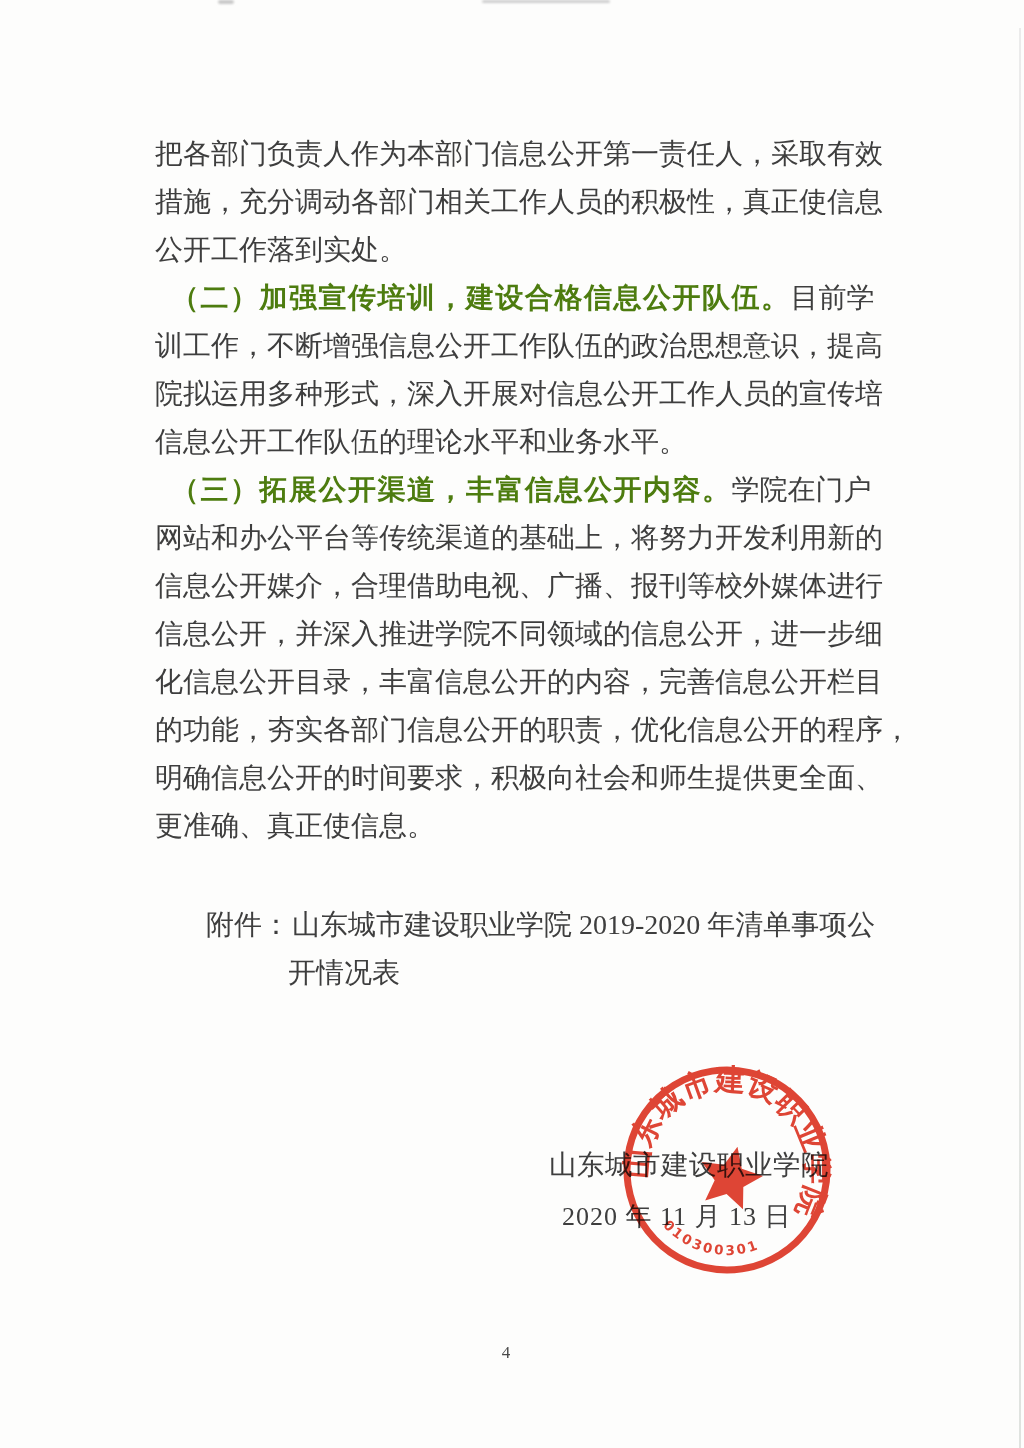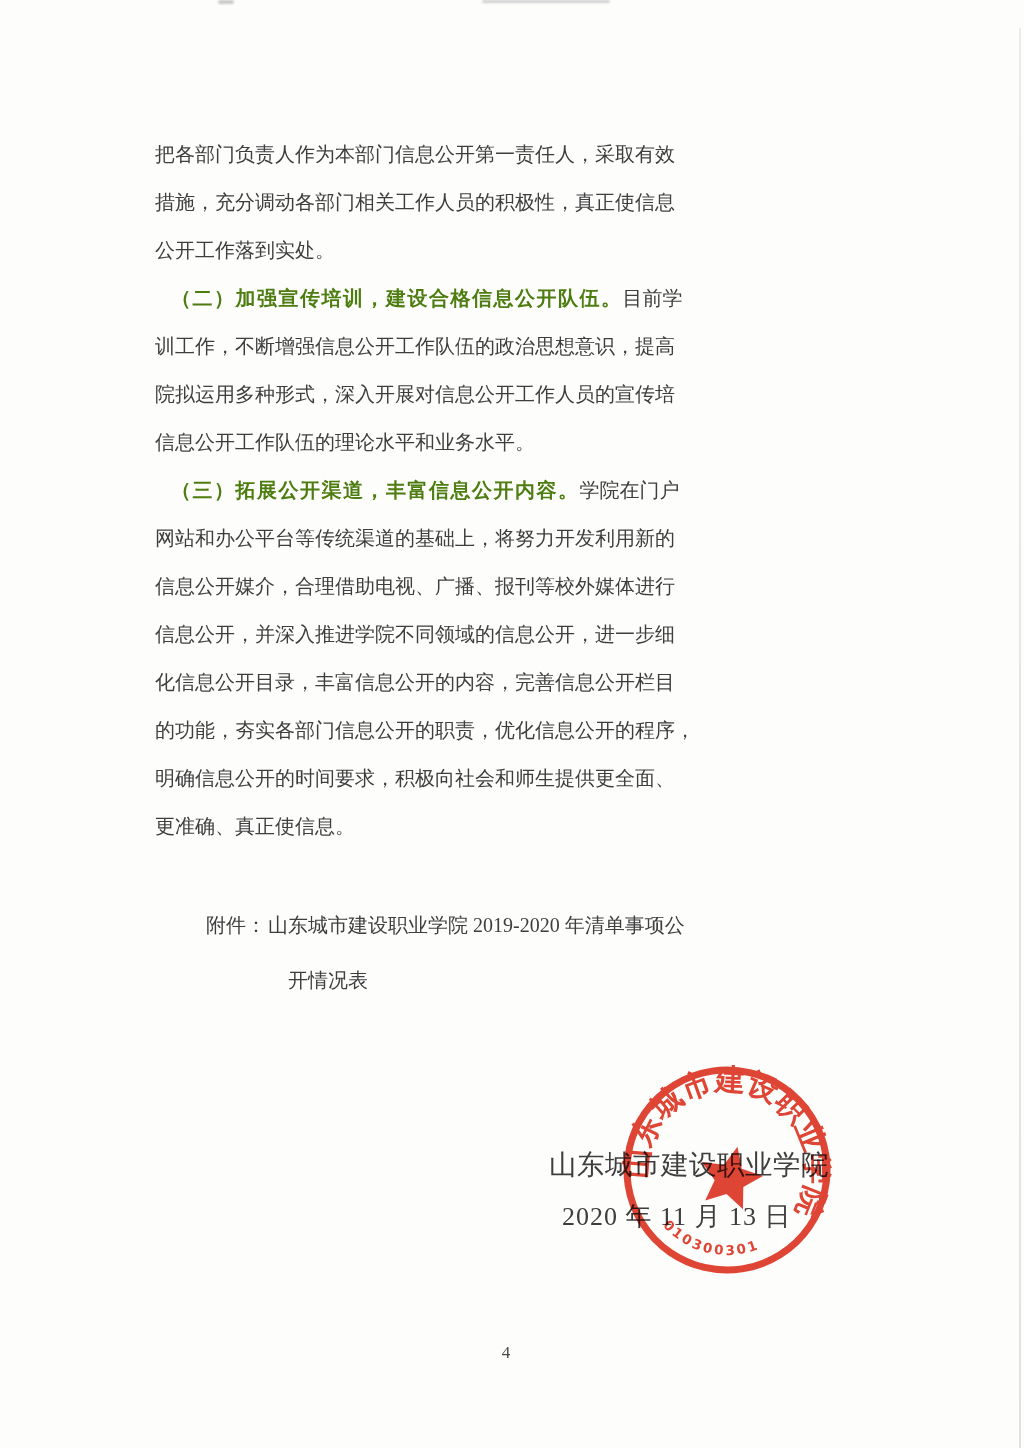--- a/index.html
+++ b/index.html
@@ -19,28 +19,28 @@
   .scan-line {
     position: absolute; left: 1019px; top: 28px; width: 2px; height: 1420px;
     background: linear-gradient(#e8e8e8, #dadeda); opacity: .85;
   }
   
   .doc-body {
     position: absolute; left: 155px; top: 130px; width: 740px;
   }
   .doc-line {
     height: 48px; line-height: 48px;
-    font-size: 20px; letter-spacing: 0;
+    font-size: 28px; letter-spacing: 0;
     white-space: nowrap;
   }
   .doc-line .bold { font-weight: bold; color: #4d7c0f; letter-spacing: 1.5px; }
   .para.indent .doc-line:first-child { text-indent: 16px; }
   
   .attachment { position: absolute; left: 156px; top: 901px; width: 740px; }
-  .attachment .doc-line.wrap { padding-left: 132px; margin-top: 7px; }
+  .attachment .doc-line.wrap { padding-left: 132px; }
   .att-label { padding-right: 2px; }
   .att-line1 { padding-left: 50px; }
   
   .sig-org {
     position: absolute; left: 549px; top: 1149px;
     font-size: 27.5px; line-height: 32px; letter-spacing: 0.5px; white-space: nowrap;
   }
   .sig-date {
     position: absolute; left: 562px; top: 1202px;
     font-size: 26px; line-height: 30px; letter-spacing: 1px; white-space: nowrap;

